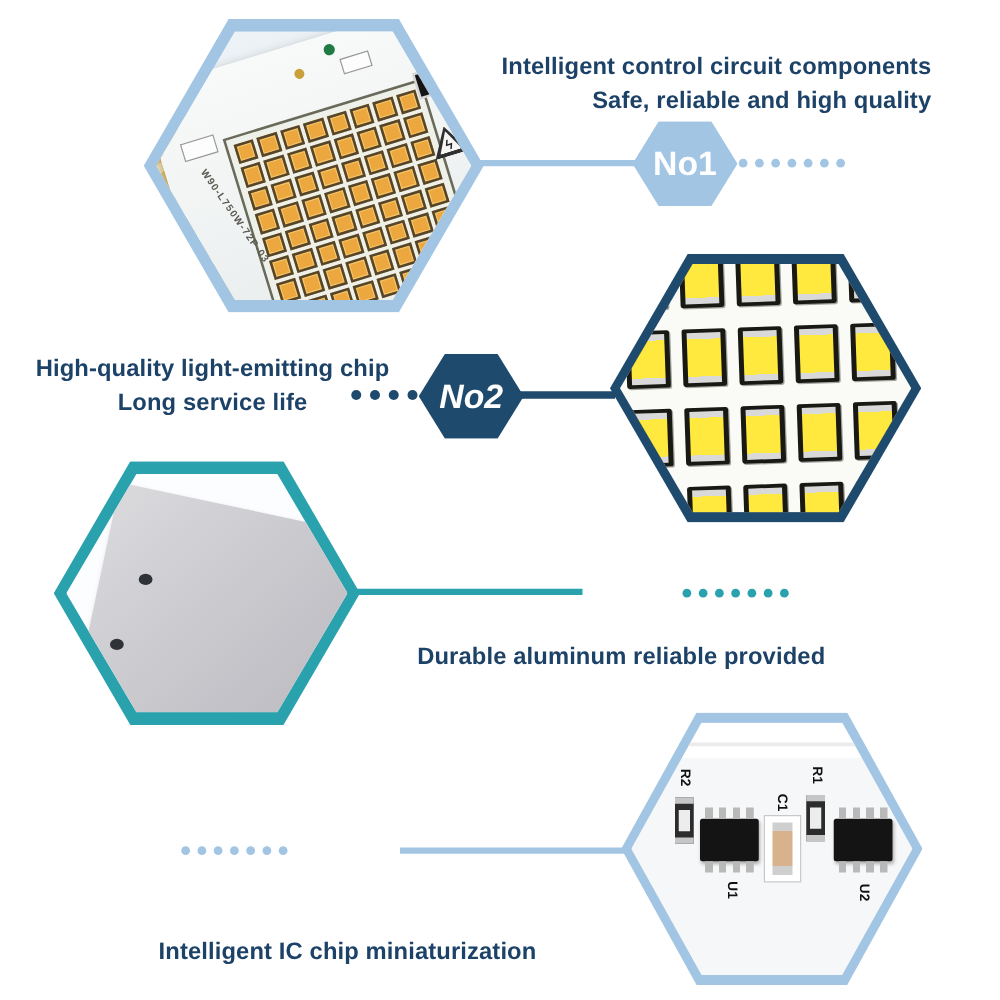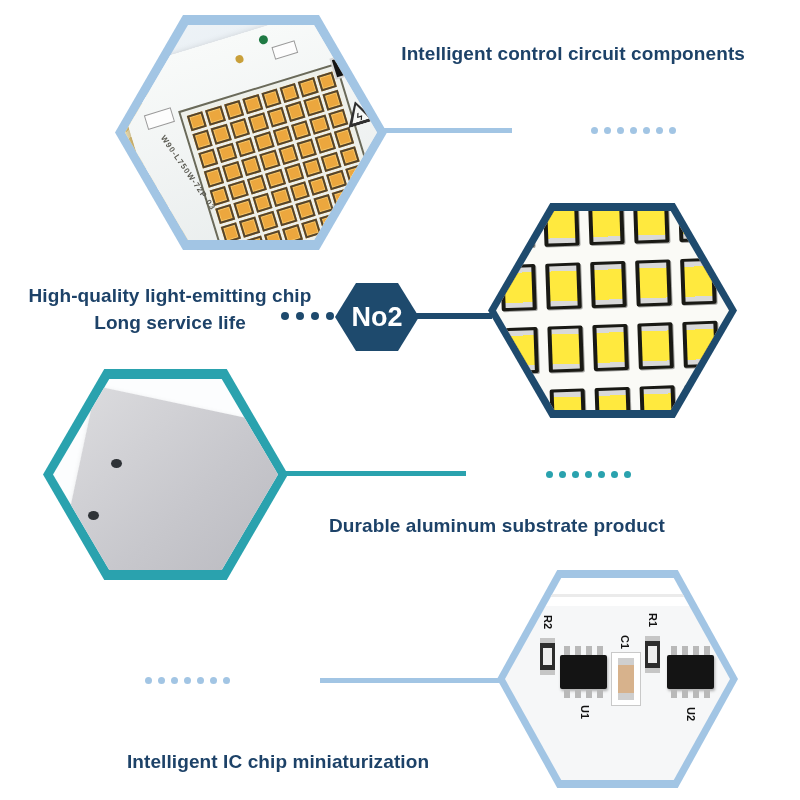--- a/index.html
+++ b/index.html
@@ -13,21 +13,21 @@
   .hex2{left:488px;top:203px;width:249px;height:215px;background:var(--navy,#1e4a6d);}
   .hex2 .hex-in{inset:8px;}
   .hex3{left:43px;top:369px;width:245px;height:211px;background:var(--teal,#2aa2ae);}
   .hex4{left:497px;top:570px;width:241px;height:218px;background:var(--light-blue,#a2c5e4);}
   .hex4 .hex-in{inset:8px;}
 
   
   .badge{position:absolute;width:84px;height:68px;clip-path:polygon(0 50%,25% 0,75% 0,100% 50%,75% 100%,25% 100%);
          display:flex;align-items:center;justify-content:center;color:#fff;font-size:27px;font-weight:700;z-index:3;}
   .b1{left:506px;top:97px;background:var(--light-blue,#a2c5e4);}
-  .b2{left:335px;top:283px;background:var(--navy,#1e4a6d);}
+  .b2{left:335px;top:283px;background:var(--navy,#1e4a6d);font-style:italic;}
   .b3{left:462px;top:440px;background:var(--teal,#2aa2ae);}
   .b4{left:241px;top:649px;background:var(--light-blue,#a2c5e4);}
 
   
   .connector{position:absolute;height:5px;z-index:1;}
   .c1{left:382px;top:128px;width:130px;background:var(--light-blue,#a2c5e4);}
   .c2{left:412px;top:313px;width:80px;height:6px;background:var(--navy,#1e4a6d);}
   .c3{left:284px;top:471px;width:182px;background:var(--teal,#2aa2ae);}
   .c4{left:320px;top:678px;width:181px;background:var(--light-blue,#a2c5e4);}
   .dots{position:absolute;display:flex;gap:6px;z-index:2;}
@@ -185,31 +185,35 @@
         <div class="chip-black"></div>
         <div class="warn">
           <div class="warn-white"></div>
           <span class="bolt">ϟ</span>
         </div>
         <div class="pcb-label">W90-L750W-72P-03</div>
       </div>
     </div>
   </div>
   <div class="connector c1"></div>
+  <div class="badge b1">
+    <span>No1</span>
+  </div>
   <div class="dots d1">
       <div></div>
       <div></div>
       <div></div>
       <div></div>
       <div></div>
       <div></div>
       <div></div>
     </div>
   <div class="caption t1">
     <div>Intelligent control circuit components</div>
+    <div>Safe, reliable and high quality</div>
   </div>
 
   <div class="caption t2">
     <div>High-quality light-emitting chip</div>
     <div>Long service life</div>
   </div>
   <div class="dots d2">
       <div></div>
       <div></div>
       <div></div>
@@ -257,21 +261,21 @@
   <div class="dots d3">
       <div></div>
       <div></div>
       <div></div>
       <div></div>
       <div></div>
       <div></div>
       <div></div>
     </div>
   <div class="caption t3">
-    <div>Durable aluminum substrate product</div>
+    <div>Durable aluminum reliable provided</div>
   </div>
 
   <div class="dots d4">
       <div></div>
       <div></div>
       <div></div>
       <div></div>
       <div></div>
       <div></div>
       <div></div>

